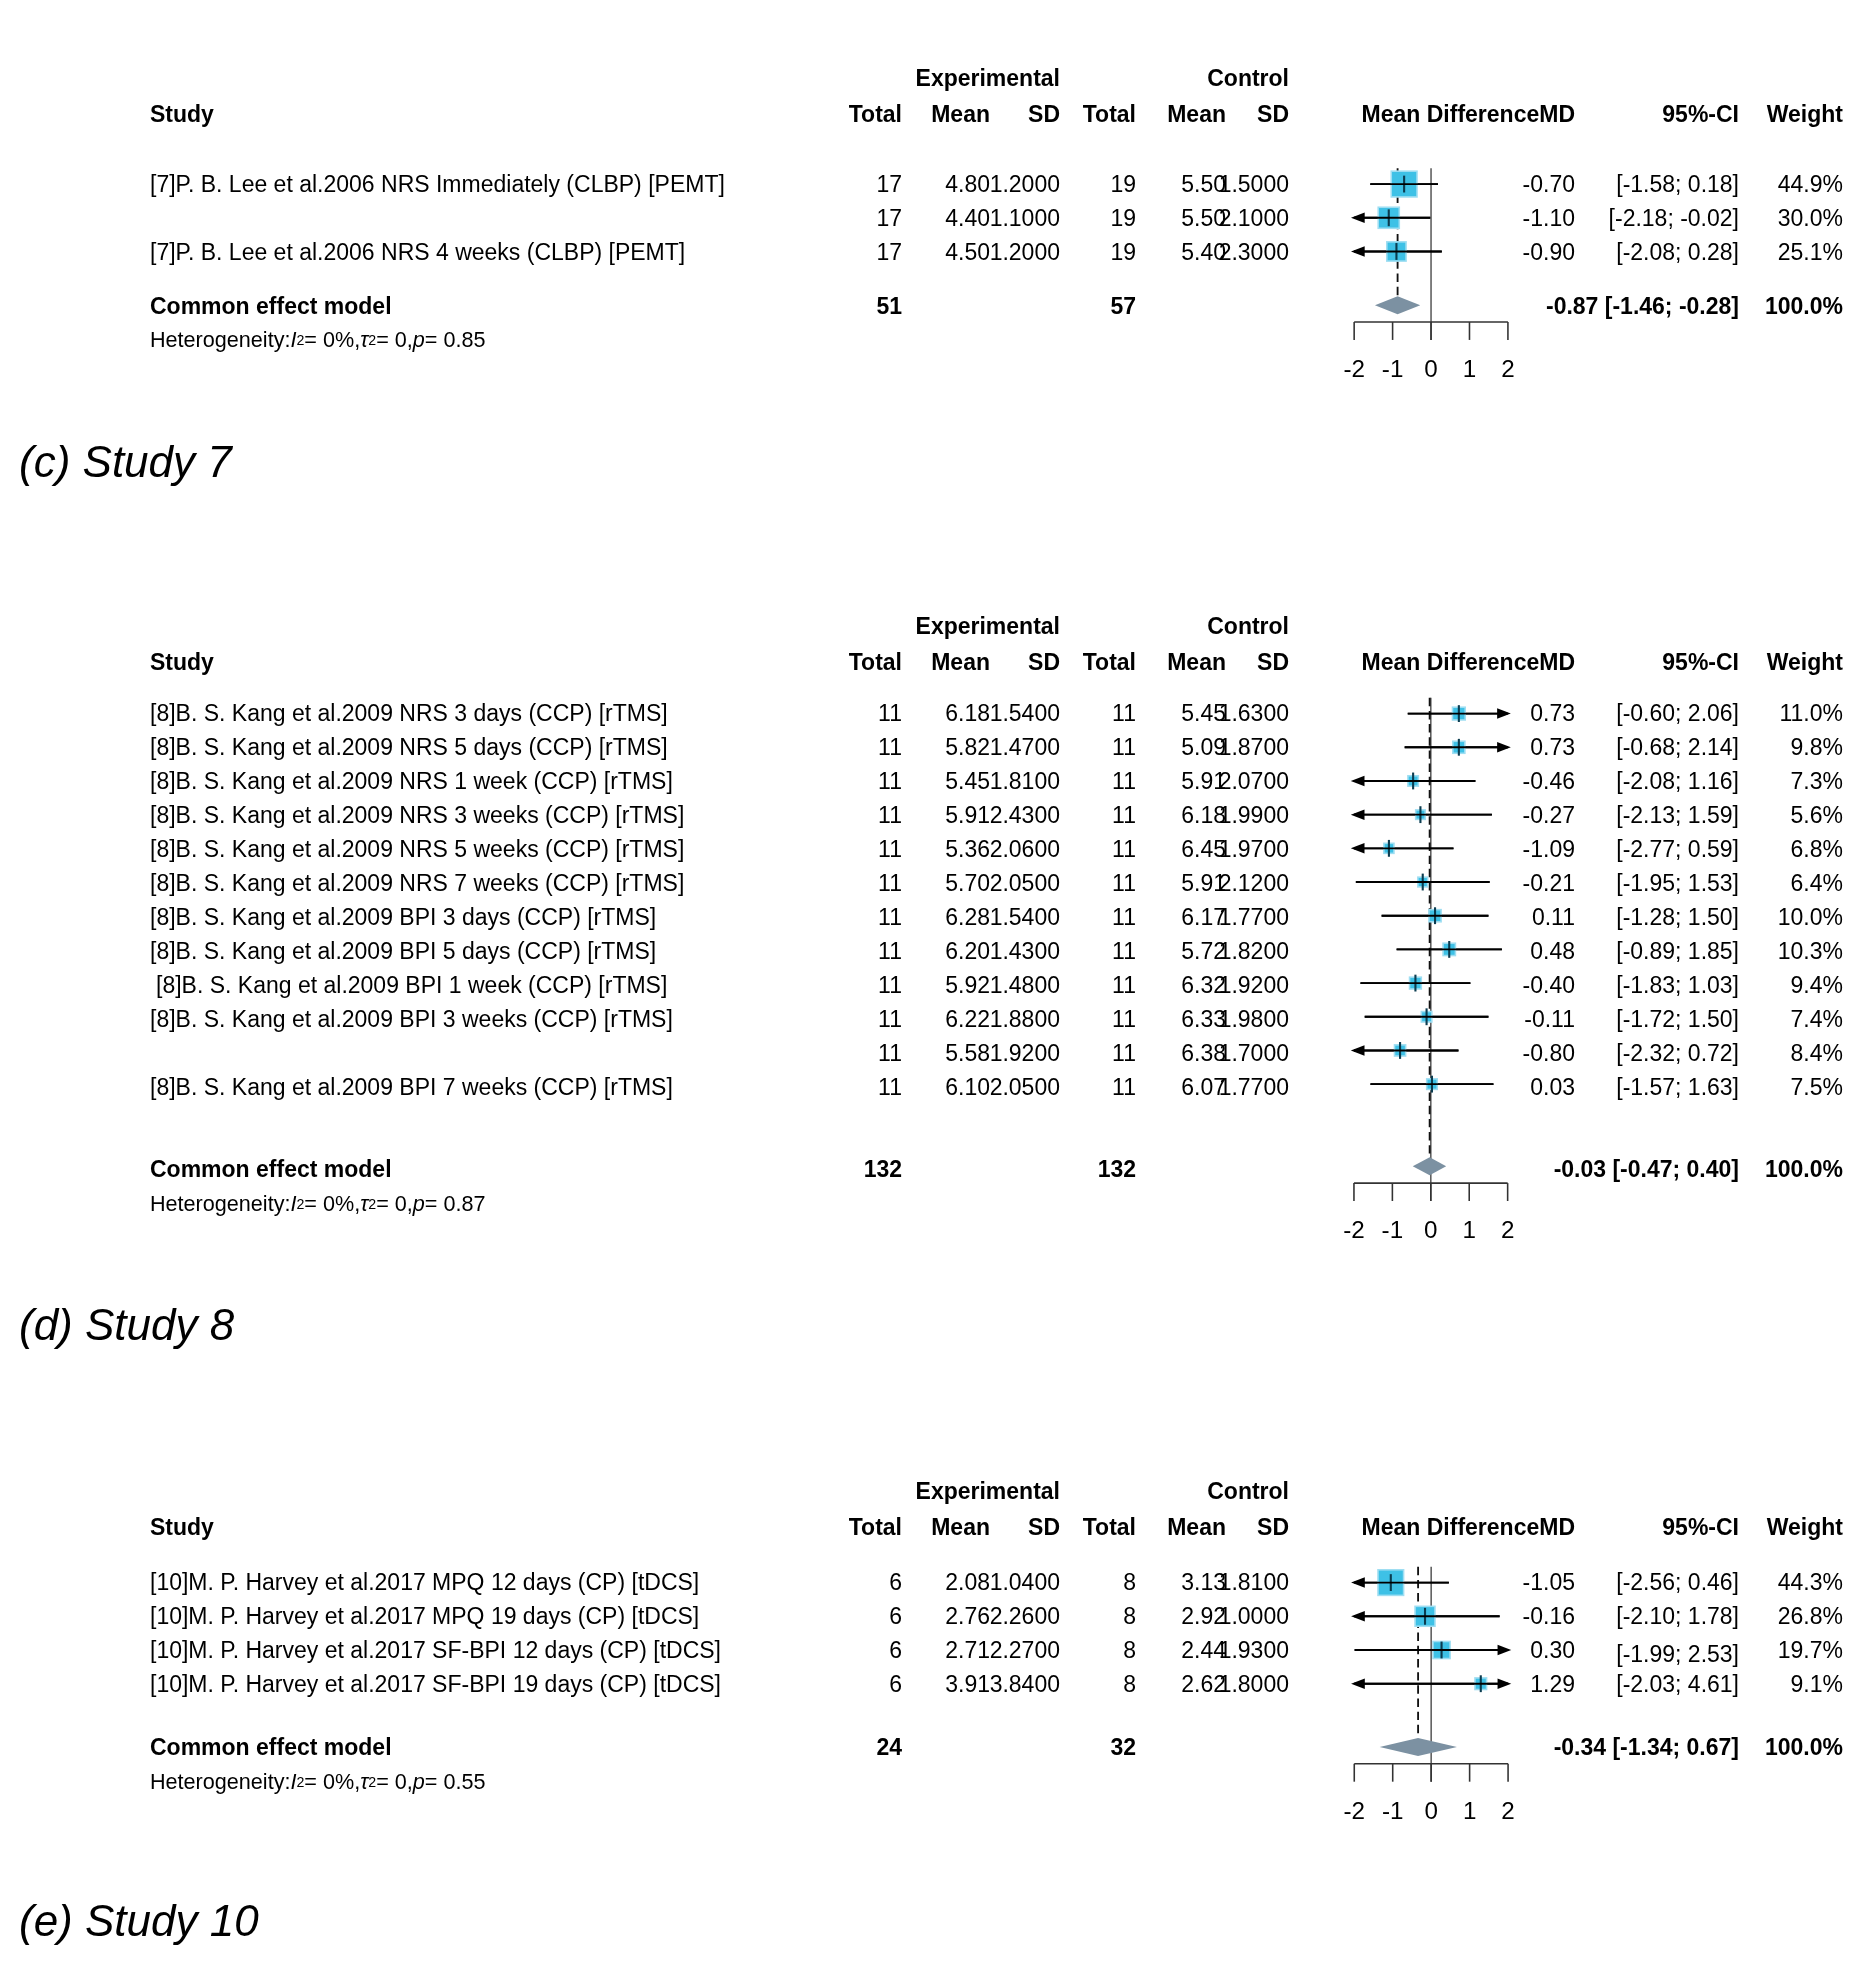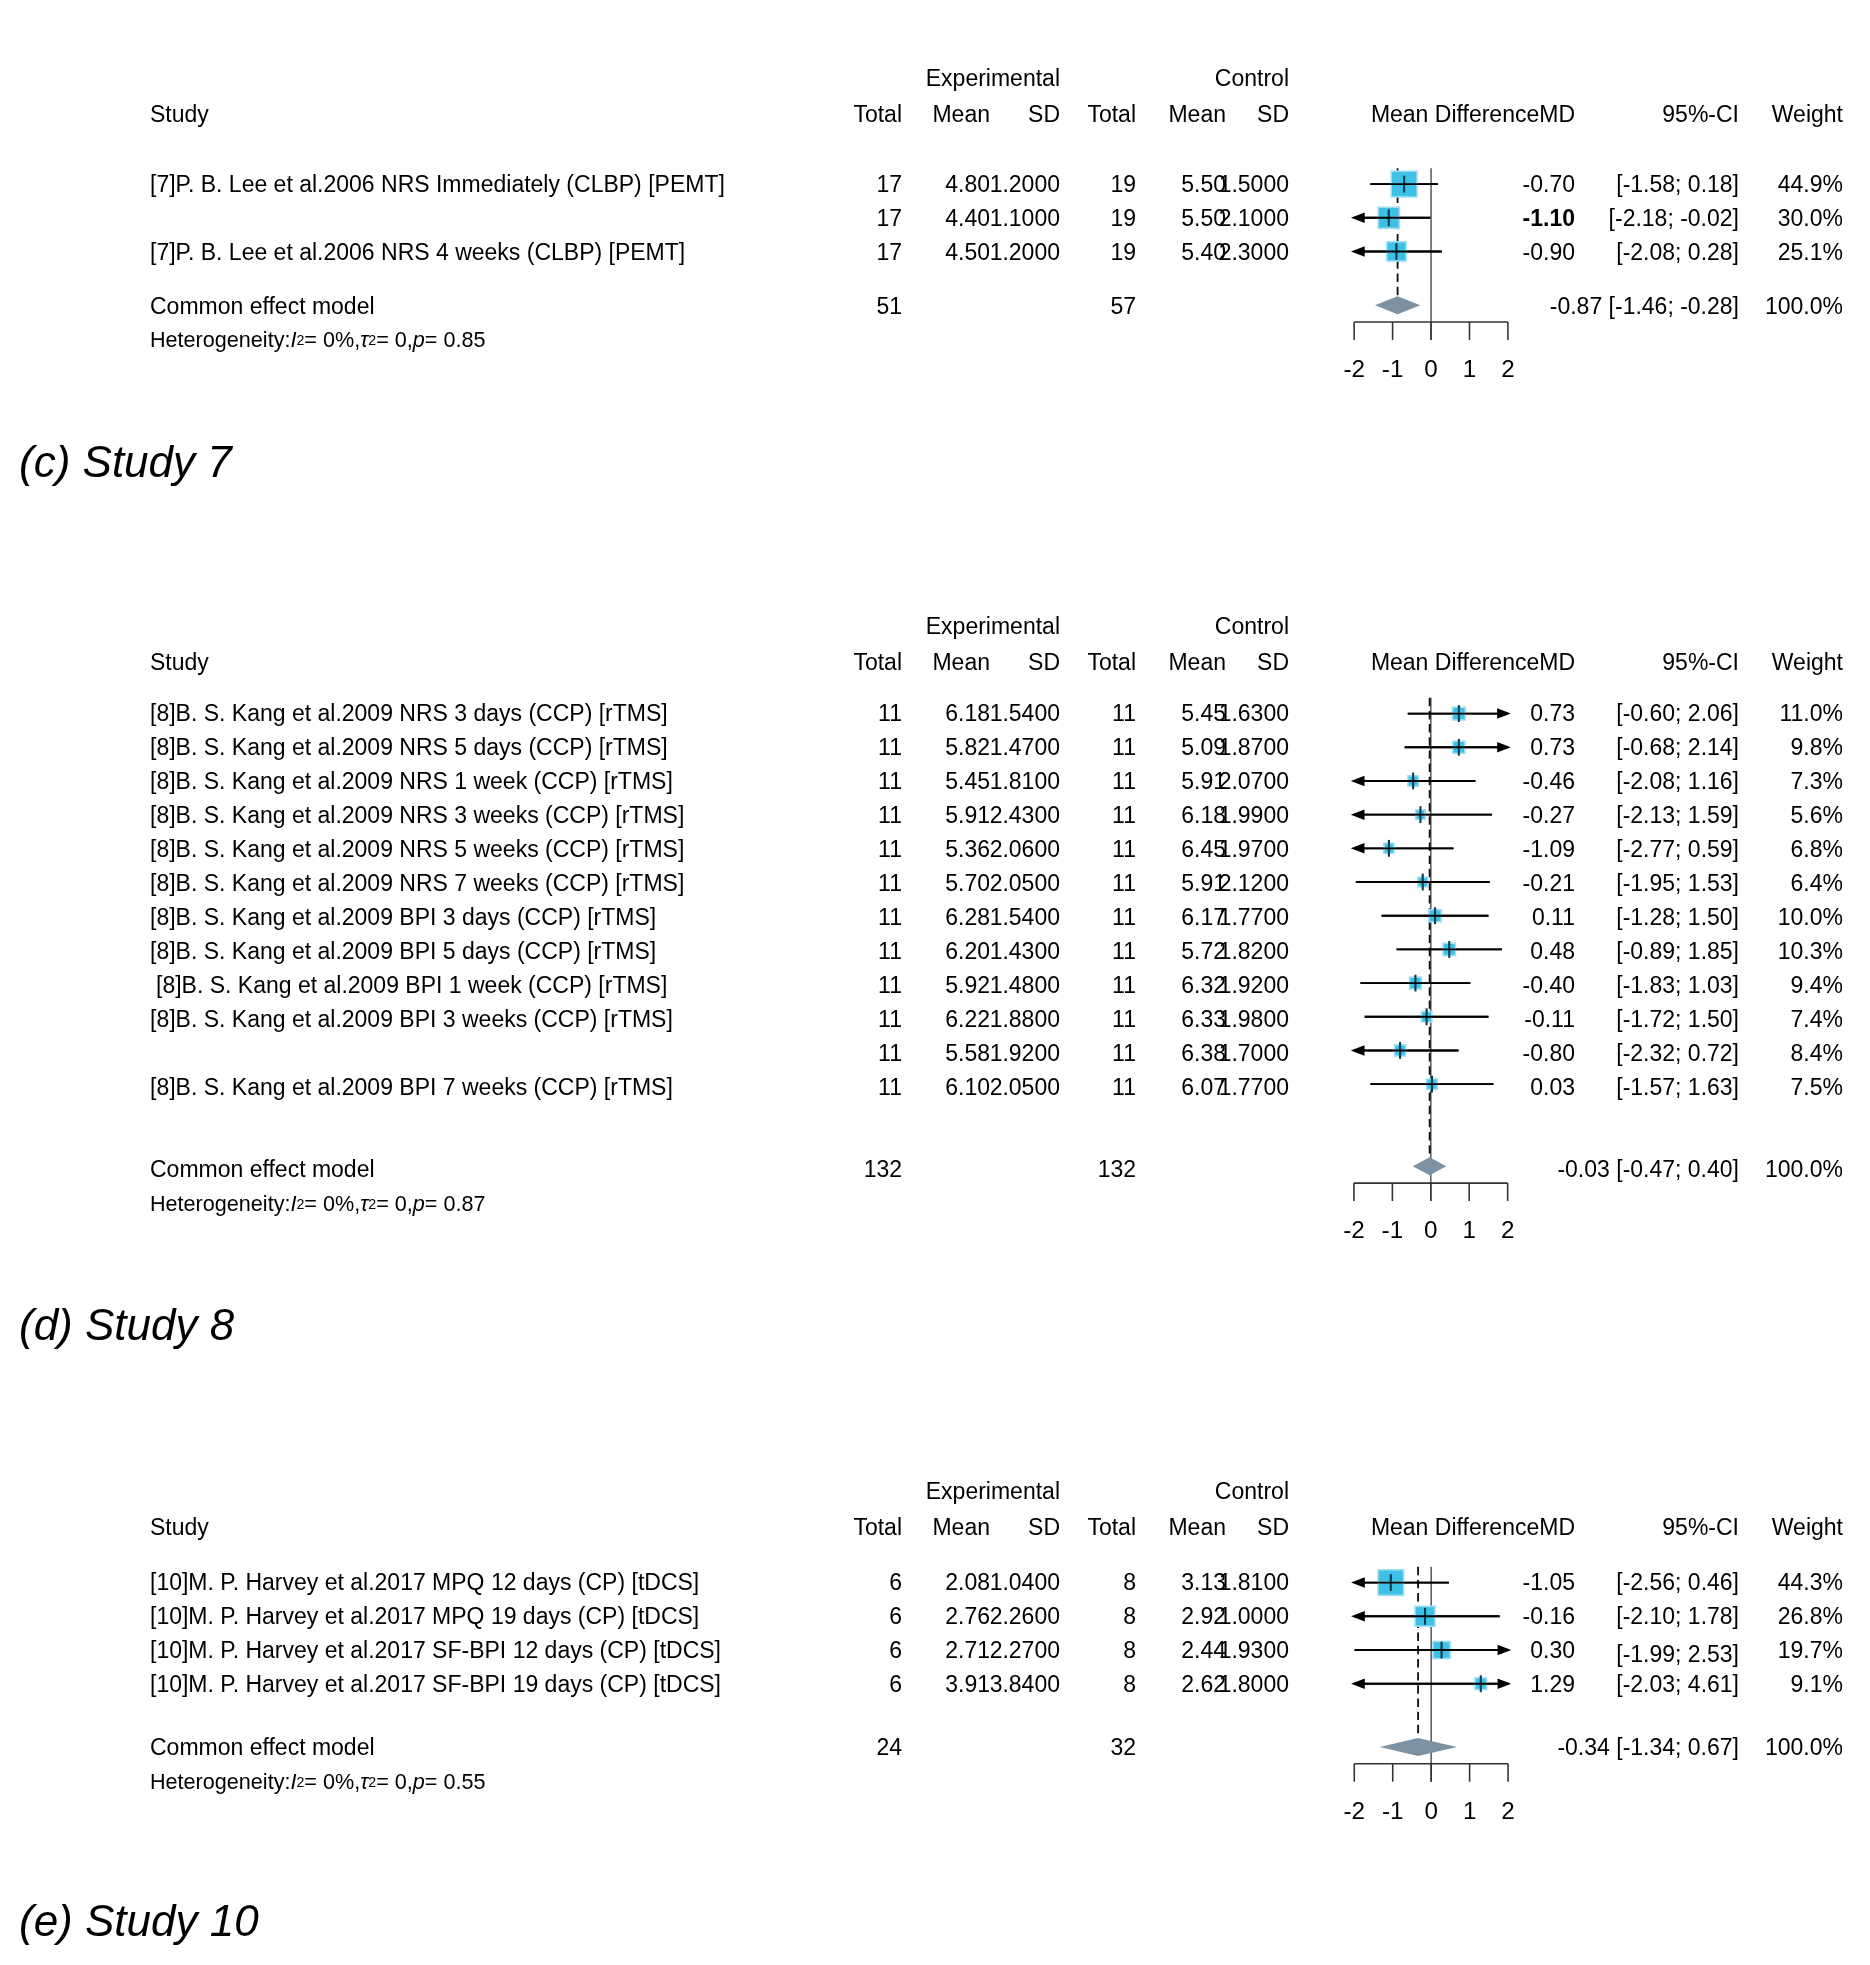--- a/index.html
+++ b/index.html
@@ -6,21 +6,21 @@
   #canvas{position:relative;width:1871px;height:1965px;background:#fff;overflow:hidden;
           font-family:"Liberation Sans",sans-serif;color:#000;}
   .plot{position:absolute;left:0;width:1871px;}
   #plot-c{top:64px;height:376px;}
   #plot-d{top:612px;height:689px;}
   #plot-e{top:1477px;height:405px;}
   .grid{display:grid;grid-template-columns:677px 75px 88px 70px 76px 90px 63px 232px 54px 164px 104px;
         padding-left:150px;}
   .cell{display:flex;align-items:center;justify-content:flex-end;white-space:nowrap;font-size:23px;}
   .cell.left{justify-content:flex-start;}
-  .bold{font-weight:normal;}
+  .bold{font-weight:bold;}
   .hdr{height:29.5px;}
   .r{height:34px;}
   .spacer{width:100%;}
   .hetrow{height:34px;padding-left:150px;display:flex;align-items:center;font-size:21.6px;white-space:nowrap;}
   .hetrow sup{font-size:14.2px;vertical-align:super;line-height:0;}
   .hetrow i{font-style:italic;}
   .overlay{position:absolute;left:0;top:0;pointer-events:none;}
   .caption{position:absolute;left:19px;font-size:44px;font-style:italic;white-space:nowrap;}
   #caption-c{top:437px;}
   #caption-d{top:1300px;}
@@ -65,21 +65,21 @@
         <div class="cell " style="grid-column: 10;">[-1.58; 0.18]</div>
         <div class="cell " style="grid-column: 11;">44.9%</div>
       </div>
       <div class="grid r">
         <div class="cell " style="grid-column: 2;">17</div>
         <div class="cell " style="grid-column: 3;">4.40</div>
         <div class="cell " style="grid-column: 4;">1.1000</div>
         <div class="cell " style="grid-column: 5;">19</div>
         <div class="cell " style="grid-column: 6;">5.50</div>
         <div class="cell " style="grid-column: 7;">2.1000</div>
-        <div class="cell " style="grid-column: 9; font-weight: bold;">-1.10</div>
+        <div class="cell " style="grid-column: 9;">-1.10</div>
         <div class="cell " style="grid-column: 10;">[-2.18; -0.02]</div>
         <div class="cell " style="grid-column: 11;">30.0%</div>
       </div>
       <div class="grid r">
         <div class="cell left" style="grid-column: 1;">[7]P. B. Lee et al.2006 NRS 4 weeks (CLBP) [PEMT]</div>
         <div class="cell " style="grid-column: 2;">17</div>
         <div class="cell " style="grid-column: 3;">4.50</div>
         <div class="cell " style="grid-column: 4;">1.2000</div>
         <div class="cell " style="grid-column: 5;">19</div>
         <div class="cell " style="grid-column: 6;">5.40</div>

